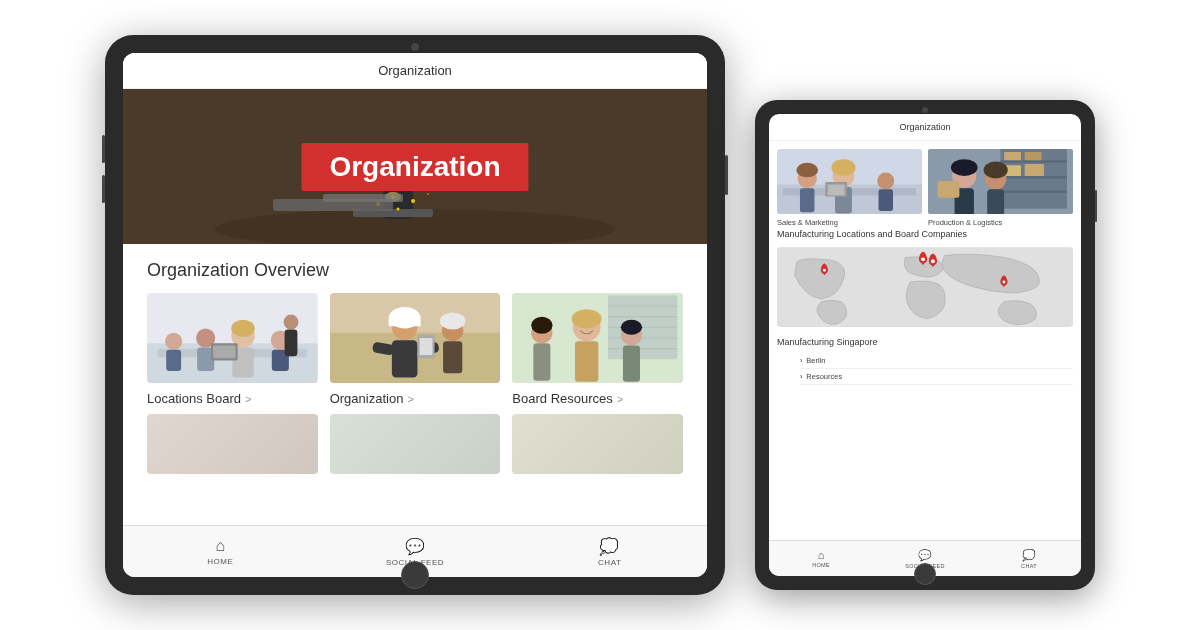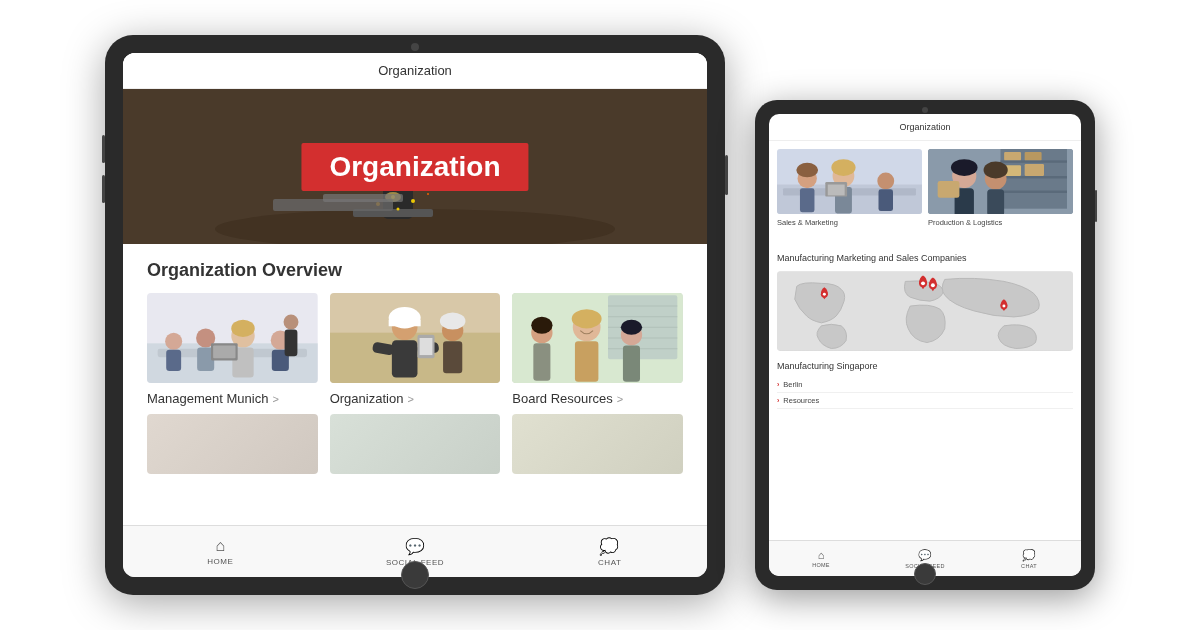--- a/index.html
+++ b/index.html
@@ -149,21 +149,21 @@
       font-weight: 700;
       padding: 8px 28px;
       border-radius: 2px;
       white-space: nowrap;
     }
 
     .large-section-title {
       padding: 16px 24px 12px;
       font-size: 18px;
       color: #333;
-      font-weight: 700;
+      font-weight: 400;
     }
 
     .overview-grid {
       display: flex;
       gap: 12px;
       padding: 0 24px;
     }
 
     .overview-card {
       flex: 1;
@@ -291,21 +291,21 @@
 
     .small-content {
       flex: 1;
       overflow: hidden;
       padding: 8px;
     }
 
     .small-image-row {
       display: flex;
       gap: 6px;
-      margin-bottom: 26px;
+      margin-bottom: 2px;
     }
 
     .small-img-card {
       flex: 1;
       display: flex;
       flex-direction: column;
     }
 
     .small-img {
       height: 65px;
@@ -348,20 +348,21 @@
 
     .small-section-title2 {
       font-size: 9px;
       color: #333;
       margin-bottom: 6px;
       font-weight: 400;
     }
 
     .location-list {
       list-style: none;
+      margin-left: 23px;
     }
 
     .location-item {
       display: flex;
       align-items: center;
       gap: 4px;
       padding: 3px 0;
       border-bottom: 1px solid #f0f0f0;
       font-size: 7.5px;
       color: #444;
@@ -505,21 +506,21 @@
                 <rect x="117" y="56" width="16" height="20" rx="3" fill="#4a5a7a"></rect>
 
                 <rect x="60" y="50" width="25" height="16" rx="1" fill="#888"></rect>
                 <rect x="62" y="52" width="21" height="12" rx="1" fill="#aaa"></rect>
 
                 <circle cx="135" cy="30" r="7" fill="#b8907a"></circle>
                 <rect x="129" y="37" width="12" height="25" rx="3" fill="#333"></rect>
               </svg>
             </div>
             <div class="overview-card-label">
-              <span>Management Munich</span>
+              <span>Locations Board</span>
               <span class="chevron-right">&gt;</span>
             </div>
           </div>
 
           <div class="overview-card">
             <div class="overview-card-img">
               <svg width="100%" height="100%" viewBox="0 0 160 90" preserveAspectRatio="xMidYMid slice">
                 <rect width="160" height="90" fill="#d8c8a8"></rect>
 
                 <rect x="0" y="40" width="160" height="50" fill="#c8b888"></rect>
@@ -677,21 +678,21 @@
 
                 <circle cx="56" cy="30" r="9" fill="#c49070"></circle>
                 <ellipse cx="56" cy="23" rx="10" ry="7" fill="#4a3a2a"></ellipse>
                 <rect x="49" y="39" width="14" height="22" rx="3" fill="#3a4a5a"></rect>
               </svg>
             </div>
             <div class="small-img-label">Production &amp; Logistics</div>
           </div>
         </div>
 
-        <div class="small-section-title">Manufacturing Marketing and Sales Companies</div>
+        <div class="small-section-title">Manufacturing Locations and Board Companies</div>
 
         <div class="world-map-container">
           <svg class="map-svg" viewBox="0 0 300 80" preserveAspectRatio="xMidYMid meet">
 
             <rect width="300" height="80" fill="#e0e0e0"></rect>
 
             <path d="M 20,15 Q 25,10 45,12 Q 60,12 65,18 Q 70,22 68,30 Q 65,40 60,45 Q 55,50 45,52 Q 35,50 30,45 Q 22,38 18,28 Z" fill="#c8c8c8" stroke="#b8b8b8" strokewidth="0.5"></path>
 
             <path d="M 45,55 Q 55,52 65,55 Q 72,60 70,70 Q 65,78 55,78 Q 45,75 42,68 Q 38,62 45,55 Z" fill="#c8c8c8" stroke="#b8b8b8" strokewidth="0.5"></path>
 

